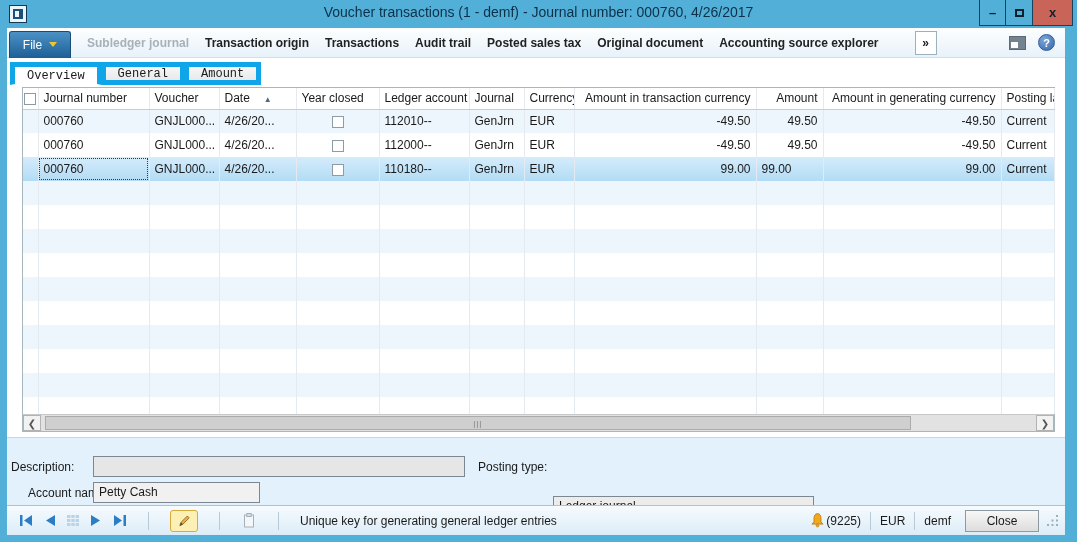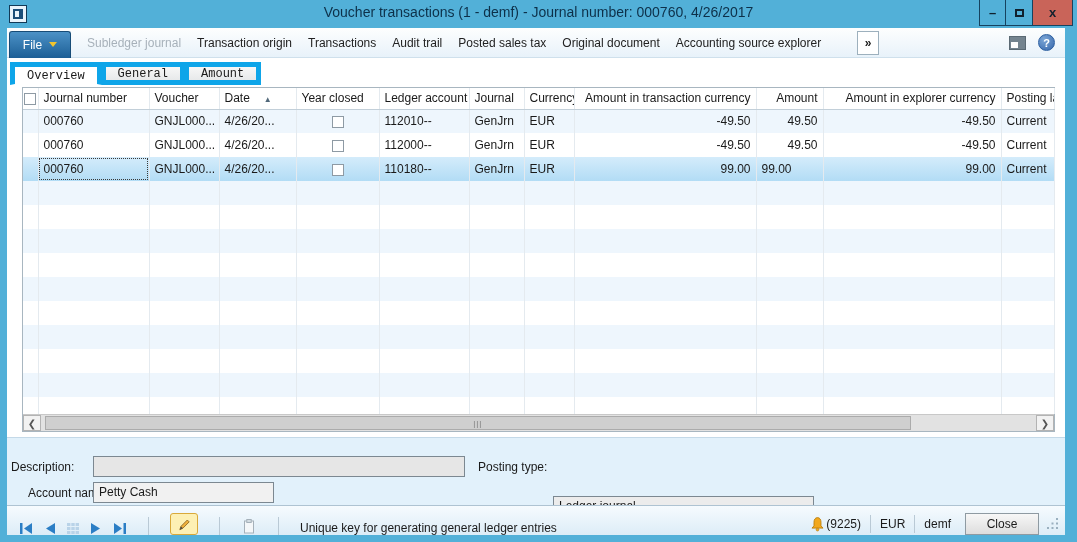--- a/index.html
+++ b/index.html
@@ -45,21 +45,21 @@
     border-bottom:1px solid #cfe0ec;
     display:flex; align-items:center; font-size:12px; color:#222;
   }
   .file-btn {
     margin-left:2px; width:62px; height:27px; margin-top:3px;
     background:linear-gradient(#4b91c6, #1d5f96);
     border:1px solid #174c77; border-bottom:none; border-radius:3px 3px 0 0;
     color:#fff; display:flex; align-items:center; justify-content:center; gap:7px;
   }
   .file-caret { width:0; height:0; border-left:4px solid transparent; border-right:4px solid transparent; border-top:5px solid #f2c52f; }
-  .menu-item { margin-left:16px; white-space:nowrap; cursor:default; }
+  .menu-item { margin-left:16px; white-space:nowrap; cursor:default;font-weight:bold; }
   .menu-item.disabled { color:#a7b1ba; }
   .overflow-btn {
     margin-left:36px; width:22px; height:24px; background:#fff; border:1px solid #9db0bd;
     display:flex; align-items:center; justify-content:center; font-weight:bold; color:#1c1c1c;
   }
   .menubar-right { margin-left:auto; margin-right:10px; display:flex; align-items:center; gap:12px; }
   .layout-icon { width:17px; height:14px; background:#74848f; border:1px solid #5b6a74; position:relative; }
   .layout-icon::after { content:""; position:absolute; left:1px; bottom:1px; width:7px; height:6px; background:#fff; }
   .help-icon {
     width:17px; height:17px; border-radius:50%; background:radial-gradient(circle at 35% 30%, #7ba6d6, #3767ab);
@@ -101,21 +101,21 @@
   .form-area {
     position:absolute; left:0; top:409px; width:1058px; height:68px;
     background:#e2f1fb; border-top:1px solid #c4d9e8; font-size:12px; color:#1a1a1a;
   }
   .form-label { position:absolute; white-space:nowrap; }
   .field { position:absolute; height:21px; border:1px solid #7c8891; background:#ececec; padding:2px 5px; font-size:12px; color:#1a1a1a; overflow:hidden; }
   
   .statusbar {
     position:absolute; left:0; top:477px; width:1058px; height:30px;
     background:linear-gradient(#f6fbfe,#dcecf7); border-top:1px solid #aec3d2;
-    display:flex; align-items:flex-end; font-size:12px; color:#1a1a1a;gap:12px;
+    display:flex; align-items:center; font-size:12px; color:#1a1a1a;gap:12px;
   }
   .nav-group { display:flex; align-items:center; gap:9px; margin-left:12px; }
   .sb-sep { width:1px; height:18px; background:#b9c9d5; margin:0 9px; }
   .edit-box { width:28px; height:22px; background:#fdf0b4; border:1px solid #d9a93a; border-radius:3px; display:flex; align-items:center; justify-content:center; }
   .icon-btn { display:flex; align-items:center; justify-content:center; }
   .sb-right { margin-left:auto; display:flex; align-items:center; margin-right:6px; }
   .close-btn {
     width:74px; height:22px; margin-left:14px; background:linear-gradient(#f7f7f7,#dddddd);
     border:1px solid #8e9aa2; display:flex; align-items:center; justify-content:center; color:#1a1a1a;
   }
@@ -194,21 +194,21 @@
             <th style="padding:0 1px;"><span class="cb"></span></th>
             <th>Journal number</th>
             <th>Voucher</th>
             <th><span>Date</span><span class="sort-asc">▲</span></th>
             <th>Year closed</th>
             <th>Ledger account</th>
             <th>Journal</th>
             <th>Currency</th>
             <th class="num">Amount in transaction currency</th>
             <th class="num">Amount</th>
-            <th class="num">Amount in explorer currency</th>
+            <th class="num">Amount in generating currency</th>
             <th>Posting la</th>
           </tr>
         </thead>
         <tbody>
           <tr class="stripe">
             <td></td>
             <td>000760</td>
             <td>GNJL000...</td>
             <td>4/26/20...</td>
             <td class="center"><span class="cb"></span></td>
@@ -274,21 +274,21 @@
         <div class="hs-btn">❯</div>
       </div>
     </div>
 
     <div class="form-area">
       <span class="form-label" style="left:4px; top:22px;">Description:</span>
       <div class="field" style="left:86px; top:18px; width:372px; background:#e6e6e6;"></div>
       <span class="form-label" style="left:471px; top:22px;">Posting type:</span>
       <div class="field" style="left:546px; top:18px; width:261px;margin-top:40px;">Ledger journal</div>
       <span class="form-label" style="left:21px; top:48px;">Account name:</span>
-      <div class="field" style="left:86px; top:44px; width:181px; background:#f1f1f1;">Petty Cash</div>
+      <div class="field" style="left:86px; top:44px; width:167px; background:#f1f1f1;">Petty Cash</div>
     </div>
 
     <div class="statusbar">
       <div class="nav-group">
         <span class="icon-btn">
           <svg width="15" height="13" viewBox="0 0 15 13">
               <rect x="1" y="1" width="2.5" height="11" fill="#2b7ec5"></rect>
               <polygon points="13,1 5,6.5 13,12" fill="#2b7ec5"></polygon>
             </svg>
         </span>

